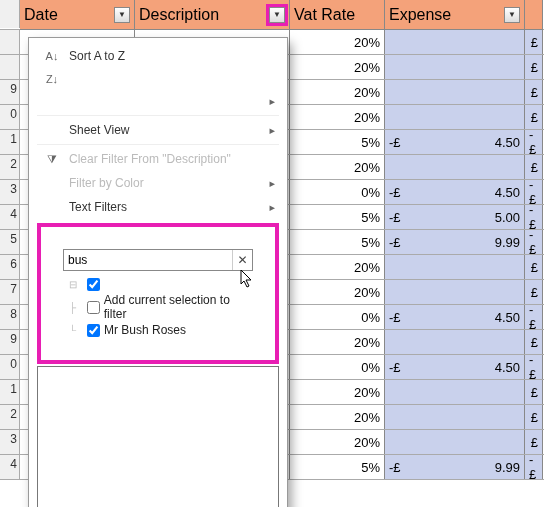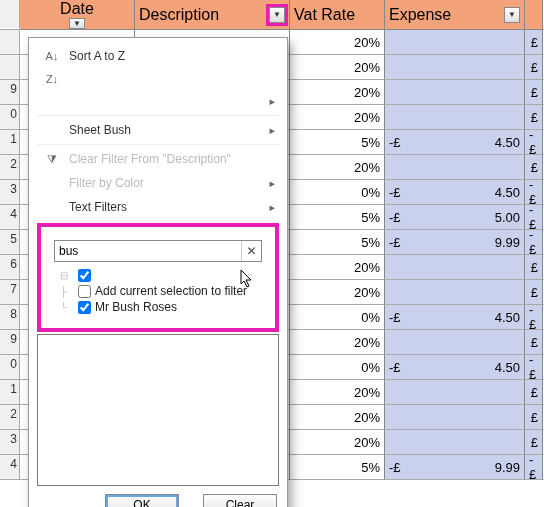--- a/index.html
+++ b/index.html
@@ -48,21 +48,21 @@
   .hcell .drop {
     width: 16px; height: 16px;
     border: 1px solid #888;
     background: linear-gradient(#fff,#ddd);
     display: flex; align-items: center; justify-content: center;
     font-size: 8px; color: #333;
   }
   .hcell.desc .drop {
     outline: 3px solid #e81eb3;
   }
-  .col-date { width: 115px; flex-direction: column; }
+  .col-date { width: 115px; }
   .col-desc { width: 155px; gap: 24px; }
   .col-vat  { width: 95px; }
   .col-exp  { width: 140px; }
   .col-x    { width: 18px; }
   .cell {
     border-right: 1px solid #888;
     padding: 2px 4px;
     height: 24px;
     display: flex;
     align-items: center;
@@ -92,21 +92,21 @@
     gap: 8px;
   }
   .p-item .ico { width: 18px; display: flex; justify-content: center; color: #666; font-size: 11px; }
   .p-item .lbl { flex: 1; text-align: left; }
   .p-item .arr { color: #666; font-size: 11px; }
   .disabled { color: #bbb; }
   .sep { height: 1px; background: #eee; margin: 2px 8px; }
   .pinkbox {
     border: 4px solid #e81eb3;
     margin: 4px 8px 0 8px;
-    padding: 13px;
+    padding: 22px;
   }
   .search {
     display: flex;
     border: 1px solid #888;
     height: 22px;
     background: #fff;
     align-items: center;
   }
   .search input {
     flex: 1;
@@ -409,21 +409,21 @@
   <div class="p-item">
     <span class="ico">Z↓</span>
   </div>
   <div class="p-item">
     <span class="ico"></span>
     <span class="arr">▸</span>
   </div>
   <div class="sep"></div>
   <div class="p-item">
     <span class="ico"></span>
-    <span class="lbl">Sheet Bush</span>
+    <span class="lbl">Sheet View</span>
     <span class="arr">▸</span>
   </div>
   <div class="sep"></div>
   <div class="p-item disabled">
     <span class="ico">⧩</span>
     <span class="lbl">Clear Filter From "Description"</span>
   </div>
   <div class="p-item disabled">
     <span class="ico"></span>
     <span class="lbl">Filter by Color</span>

